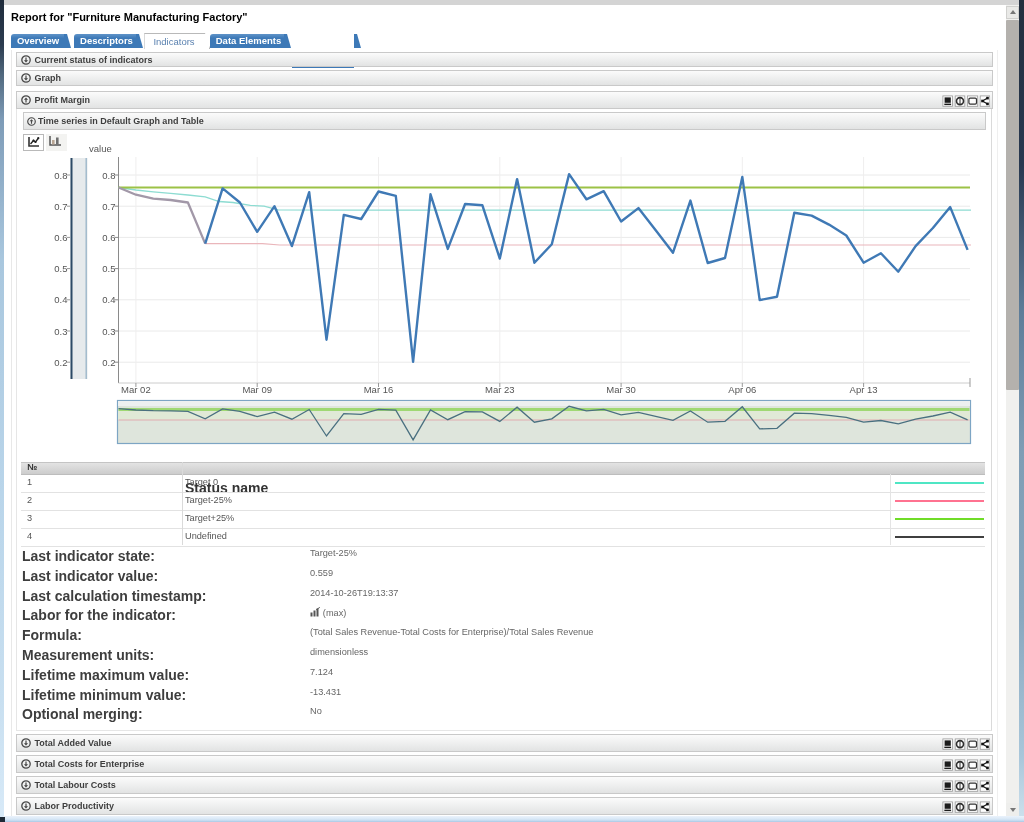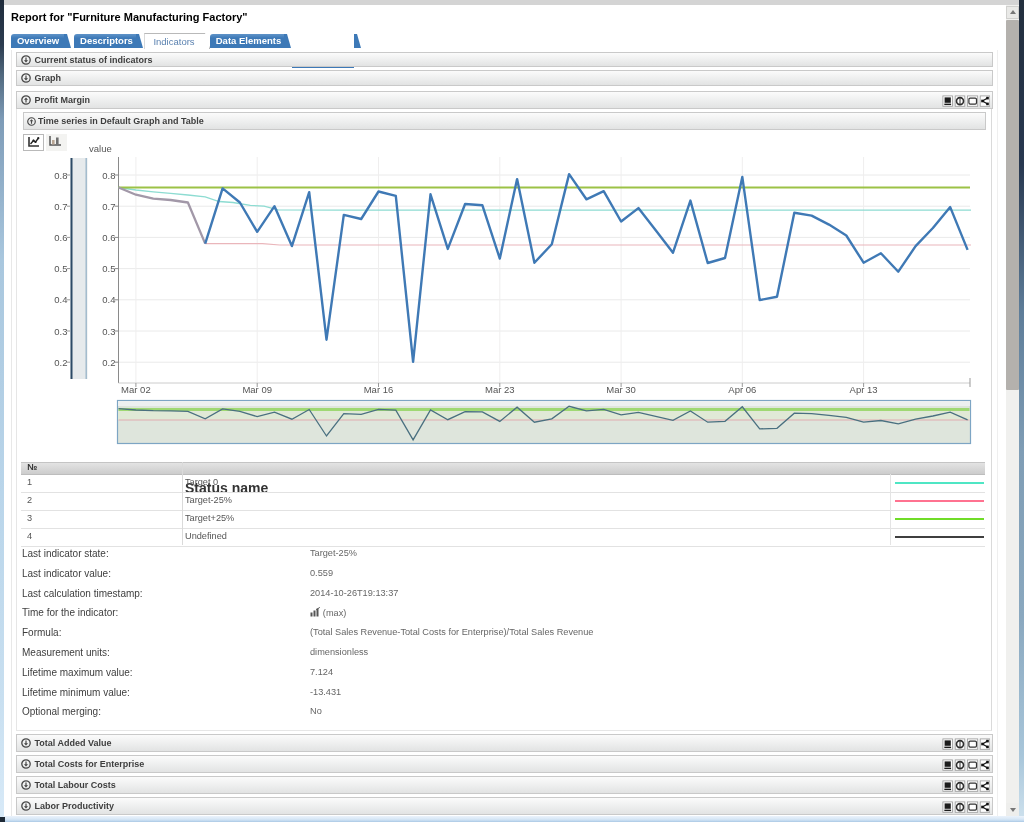--- a/index.html
+++ b/index.html
@@ -35,21 +35,21 @@
  color:#5b82b0;font-size:9.5px;text-align:center;line-height:15px;}
 
 .phead{position:absolute;left:15.5px;width:977px;background:linear-gradient(#fbfbfb,#eceded 60%,#e2e3e3);
  border:1px solid #c9c9c9;box-sizing:border-box;color:#3e3e3e;font-size:9px;font-weight:bold;}
 .phead .lbl{position:absolute;left:18px;top:50%;margin-top:-5px;}
 .cicon{position:absolute;left:4px;top:50%;margin-top:-5px;width:10px;height:10px;}
 .hicons{position:absolute;right:2px;top:50%;margin-top:-5px;width:50px;height:12px;}
 
 .cell{position:absolute;font-size:9.2px;color:#555;}
 
-.dl{position:absolute;left:22px;font-size:10px;font-weight:normal;color:#3e3e3e;}
+.dl{position:absolute;left:22px;font-size:14px;font-weight:bold;color:#3e3e3e;}
 .dv{position:absolute;left:310px;font-size:9.2px;color:#666;}
 </style>
 </head>
 <body>
 <div class="abs" id="topstrip"></div>
 <div class="abs" id="leftedge"></div>
 <div class="abs" id="sbtrack"></div>
 <div class="abs" id="sbup"></div>
 <div class="abs arr" style="left:1010px;top:10px;border-left:3.5px solid transparent;border-right:3.5px solid transparent;border-bottom:4.5px solid #777;"></div>
 <div class="abs" id="sbthumb"></div>
@@ -265,21 +265,21 @@
 <div class="abs" style="left:895px;top:536px;width:89px;height:2px;background:#3f3f3f;"></div>
 <div class="abs" style="left:182px;top:462px;width:1px;height:83px;background:#dadada;"></div>
 <div class="abs" style="left:890px;top:474px;width:1px;height:71px;background:#e4e4e4;"></div>
 
 <div class="dl" style="top:548px;">Last indicator state:</div>
 <div class="dv" style="top:548px;">Target-25%</div>
 <div class="dl" style="top:568px;">Last indicator value:</div>
 <div class="dv" style="top:568px;">0.559</div>
 <div class="dl" style="top:588px;">Last calculation timestamp:</div>
 <div class="dv" style="top:588px;">2014-10-26T19:13:37</div>
-<div class="dl" style="top:607px;">Time for the indicator:</div>
+<div class="dl" style="top:607px;">Labor for the indicator:</div>
 <div class="dv" style="top:607px;"><svg width="11" height="10" viewBox="0 0 11 10" style="vertical-align:-1px;">
       <rect x="0.5" y="5.5" width="2" height="4" fill="#555"></rect>
       <rect x="3.5" y="3.5" width="2" height="6" fill="#555"></rect>
       <rect x="6.5" y="1.5" width="2" height="8" fill="#555"></rect>
       <path d="M6.2 2.8L9.8 0.4" stroke="#555" stroke-width="1"></path>
     </svg> (max)</div>
 <div class="dl" style="top:627px;">Formula:</div>
 <div class="dv" style="top:627px;">(Total Sales Revenue-Total Costs for Enterprise)/Total Sales Revenue</div>
 <div class="dl" style="top:647px;">Measurement units:</div>
 <div class="dv" style="top:647px;">dimensionless</div>

